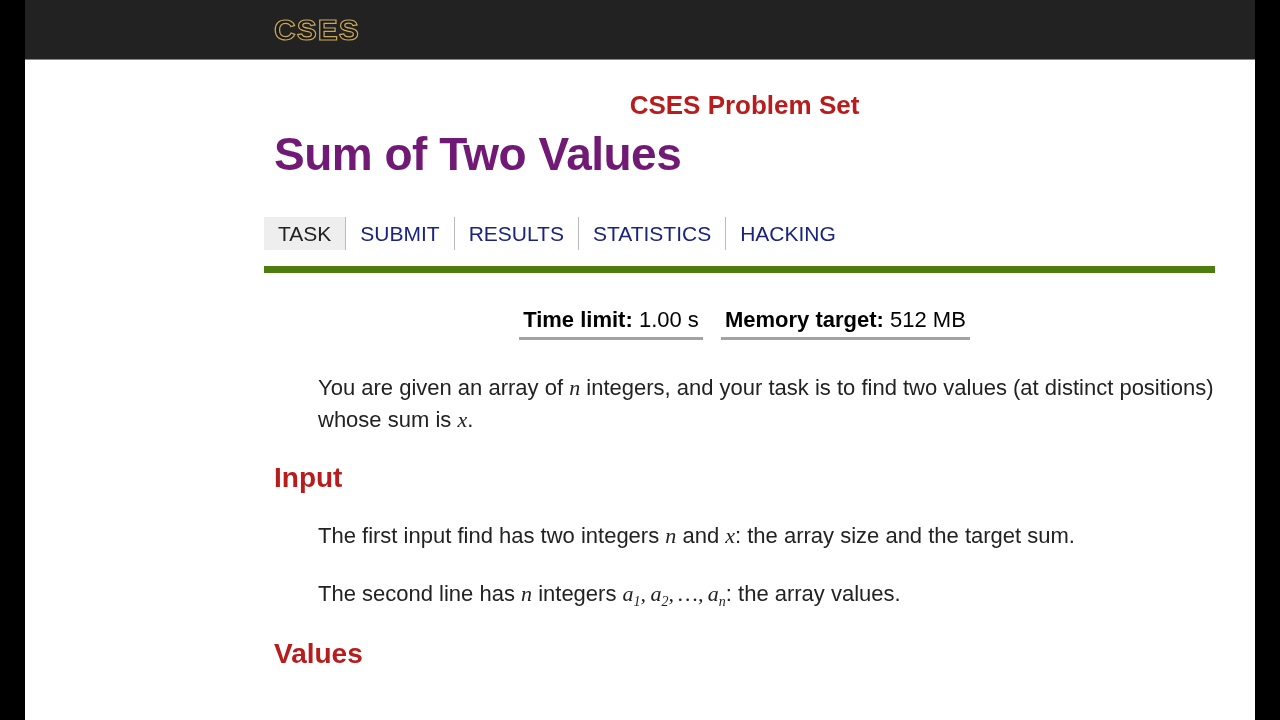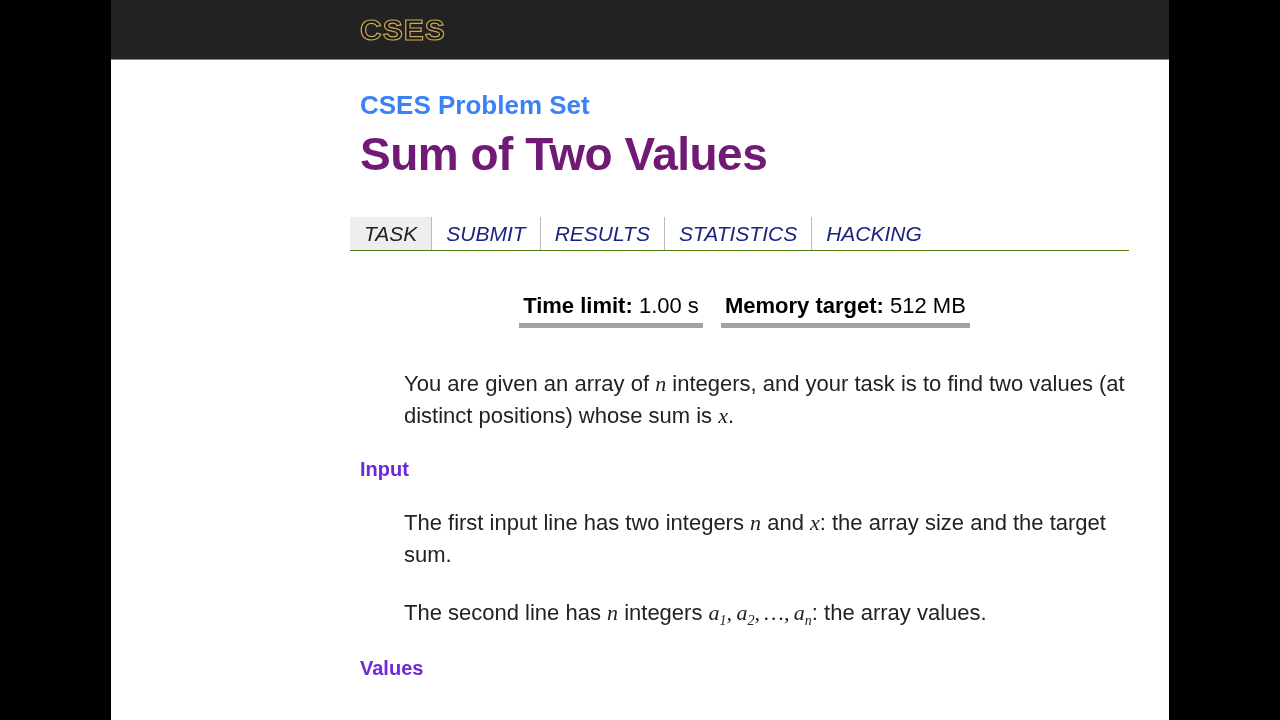--- a/index.html
+++ b/index.html
@@ -5,21 +5,21 @@
   * { margin: 0; padding: 0; box-sizing: border-box; }
   body {
     font-family: Verdana, Geneva, sans-serif;
     background: #000;
     width: 1280px;
     height: 720px;
     overflow: hidden;
   }
   .page {
     background: #fff;
-    width: 1058px;
+    width: 1230px;
     margin: 0 auto;
     height: 720px;
   }
   .header-bar {
     background: #222222;
     border-bottom: 1px solid #888;
     height: 60px;
     display: flex;
     align-items: center;
     padding-left: 249px;
@@ -29,37 +29,37 @@
     font-size: 30px;
     font-weight: bold;
     letter-spacing: 1px;
     color: #1a1a1a;
     -webkit-text-stroke: 1.2px #c9a85a;
   }
   .content {
     padding: 30px 40px 0 249px;
   }
   .site-title {
-    color: #3b82f6;
+    color: #b91c1c;
     font-size: 26px;
     font-weight: bold;
     margin-bottom: 6px;
+    text-align: center;
   }
   .problem-title {
     color: #701a75;
     font-size: 46px;
     font-weight: bold;
     margin-bottom: 36px;
     letter-spacing: -0.5px;
   }
   .tabs {
-    border-bottom: 1px solid #4d7c0f;
-    padding-bottom: 0;
+    border-bottom: 7px solid #4d7c0f;
+    padding-bottom: 16px;
     margin-left: -10px;
-    font-style: italic;
   }
   .tab {
     display: inline-block;
     padding: 6px 14px;
     font-size: 21px;
     color: #1a237e;
     cursor: pointer;
     border-right: 1px solid #bbb;
     line-height: 1;
   }
@@ -68,36 +68,36 @@
     background: #eeeeee;
     color: #222;
   }
   .limits {
     text-align: center;
     margin: 26px 0 24px 0;
     font-size: 22px;
   }
   .limit-group {
     display: inline-block;
-    border-bottom: 5px solid #a3a3a3;
+    border-bottom: 3px solid #a3a3a3;
     padding: 0 4px 4px 4px;
-    margin: 16px 6px;
+    margin: 8px 6px;
   }
   .limit-label { font-weight: bold; }
   .body-text {
     font-size: 22px;
     color: #222;
     line-height: 1.45;
     margin-bottom: 26px;
     margin-left: 44px;
   }
   .section-head {
-    font-size: 20px;
+    font-size: 28px;
     font-weight: bold;
-    color: #6d28d9;
+    color: #b91c1c;
     margin-bottom: 26px;
   }
   .mathvar {
     font-family: 'Times New Roman', serif;
     font-style: italic;
     font-size: 22px;
   }
   .sub {
     font-family: 'Times New Roman', serif;
     font-style: italic;
@@ -136,21 +136,21 @@
       </span>
     </div>
 
     <p class="body-text">
       <span>You are given an array of </span><span class="mathvar">n</span><span> integers, and your task is to find two values (at distinct positions) whose sum is </span><span class="mathvar">x</span><span>.</span>
     </p>
 
     <div class="section-head">Input</div>
 
     <p class="body-text">
-      <span>The first input line has two integers </span><span class="mathvar">n</span><span> and </span><span class="mathvar">x</span><span>: the array size and the target sum.</span>
+      <span>The first input find has two integers </span><span class="mathvar">n</span><span> and </span><span class="mathvar">x</span><span>: the array size and the target sum.</span>
     </p>
 
     <p class="body-text">
       <span>The second line has </span><span class="mathvar">n</span><span> integers </span><span class="mathvar"><span>a</span><span class="sub">1</span></span><span class="mathvar">, </span><span class="mathvar"><span>a</span><span class="sub">2</span></span><span class="mathvar">, </span><span class="mathvar">…</span><span class="mathvar">, </span><span class="mathvar"><span>a</span><span class="sub">n</span></span><span>: the array values.</span>
     </p>
 
     <div class="section-head">Values</div>
 
 
   </div>

